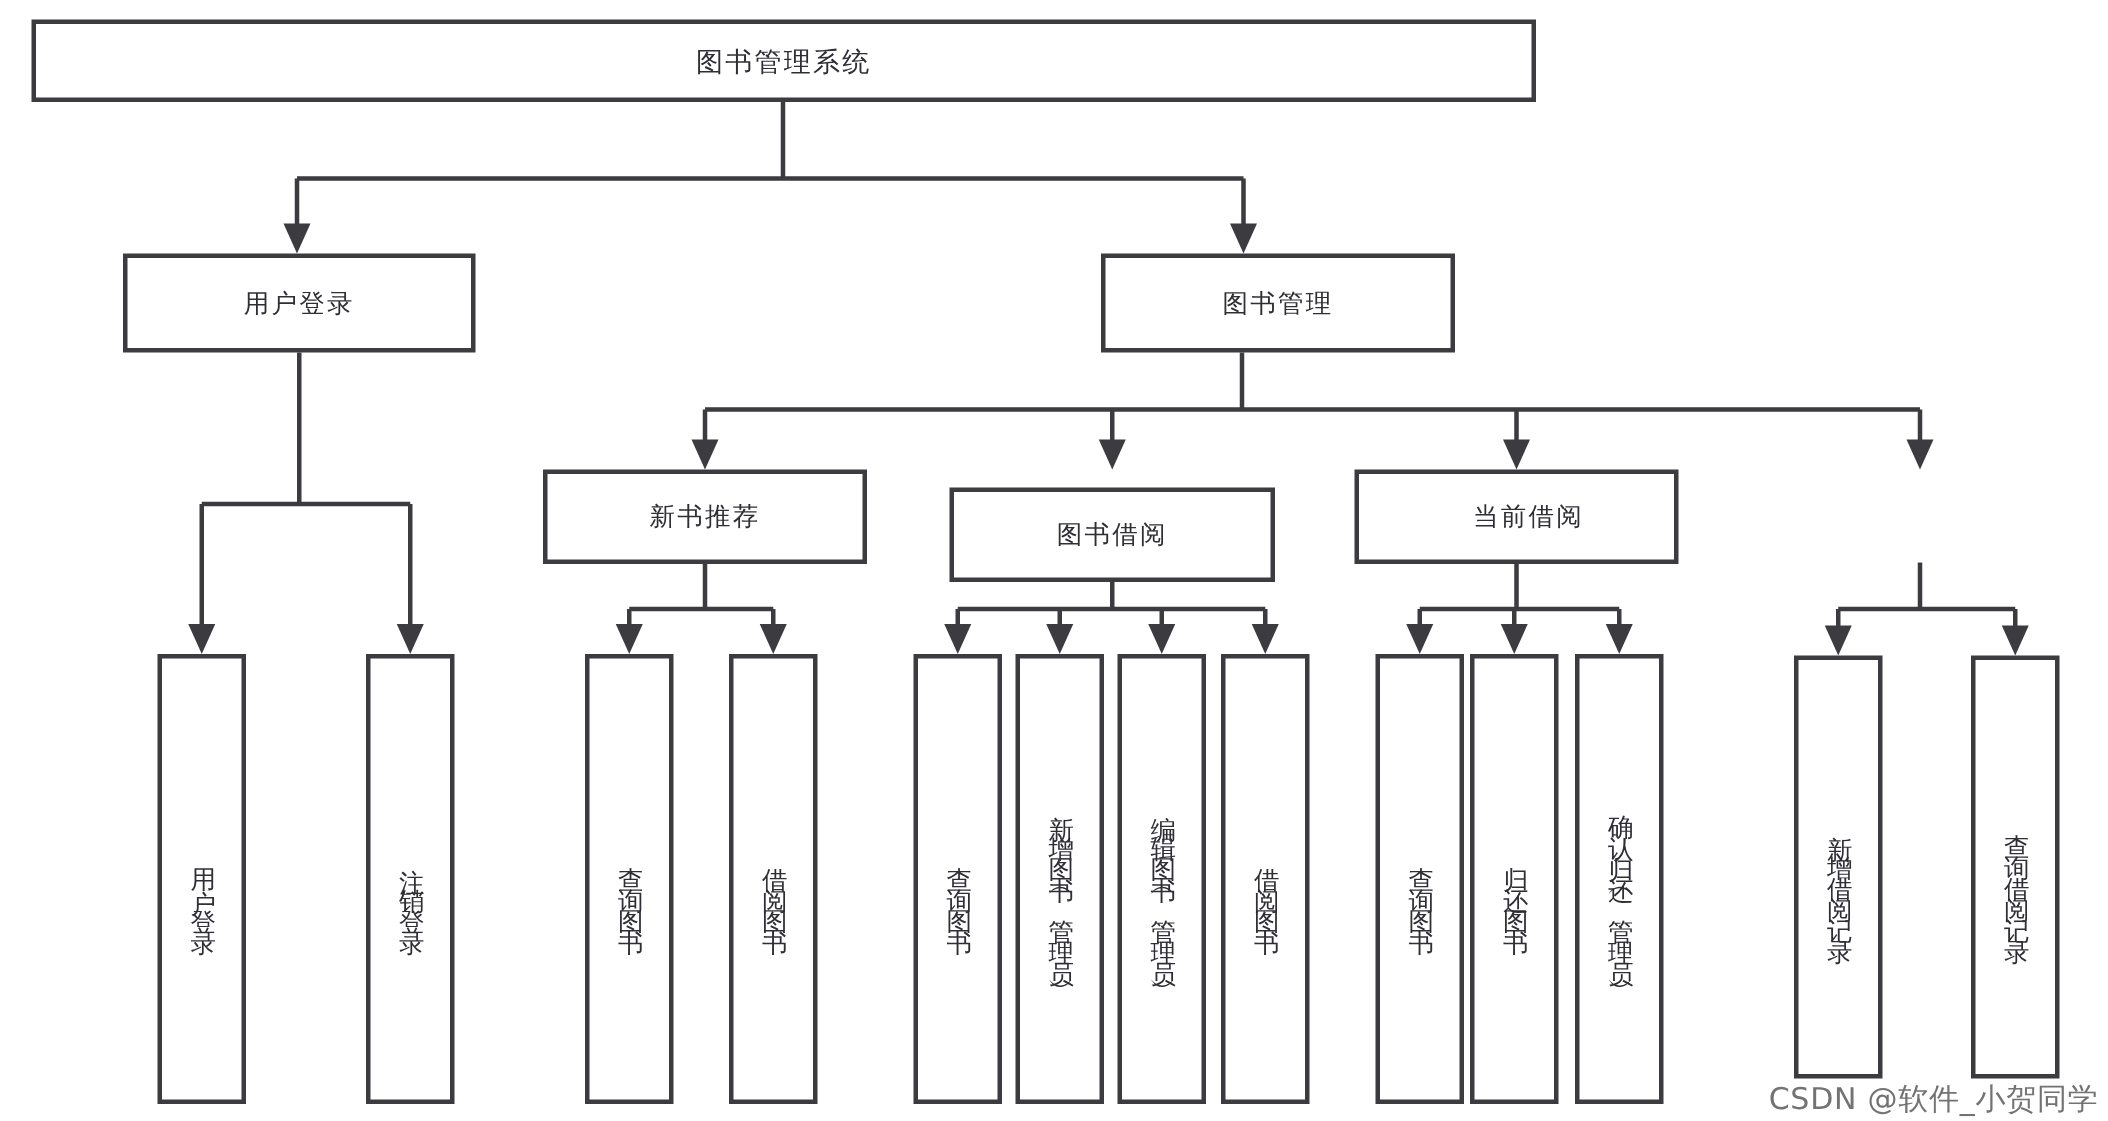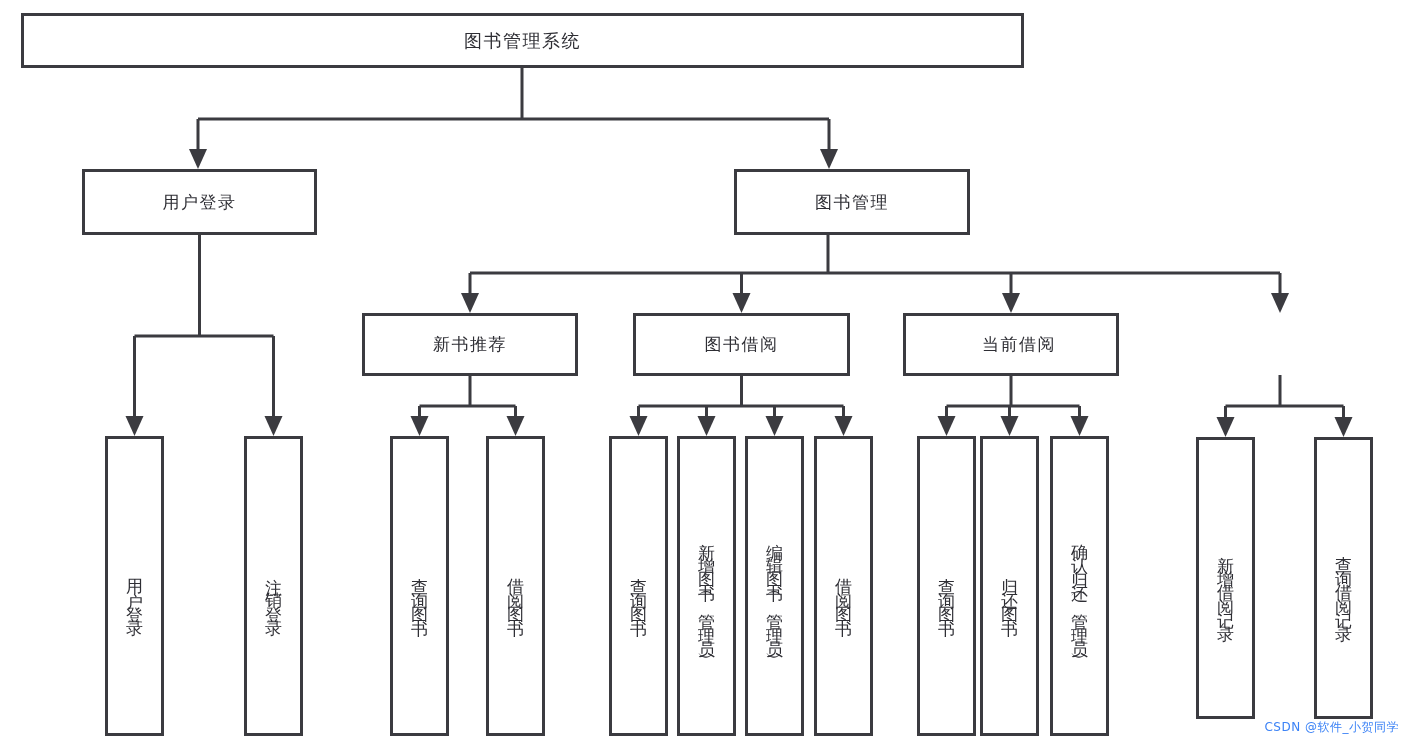--- a/index.html
+++ b/index.html
@@ -46,23 +46,23 @@
     font-size: 17px;
     letter-spacing: 14px;
     padding-top: 14px;
     line-height: 1;
     white-space: nowrap;
   }
   .watermark {
     position: absolute;
     right: 6px;
     top: 719px;
-    font-size: 12px;
+    font-size: 20px;
     letter-spacing: 0.5px;
-    color: #3b82f6;
+    color: #737373;
     white-space: nowrap;
   }
 </style>
 </head>
 <body>
 
 <div class="canvas">
 
   <svg class="connectors" width="1405" height="747" viewBox="0 0 1405 747">
     <g stroke="#3b3b40" stroke-width="3" fill="none">
@@ -118,21 +118,21 @@
   <div class="node hnode" style="left:82px; top:169px; width:235px; height:66px;">
     <span class="label">用户登录</span>
   </div>
   <div class="node hnode" style="left:710px; top:169px; width:236px; height:66px;margin-left:24px;">
     <span class="label">图书管理</span>
   </div>
 
   <div class="node hnode" style="left:362px; top:313px; width:216px; height:63px;font-family:Liberation Serif, serif;">
     <span class="label">新书推荐</span>
   </div>
-  <div class="node hnode" style="left:633px; top:313px; width:217px; height:63px;">
+  <div class="node hnode" style="left:633px; top:325px; width:217px; height:63px;">
     <span class="label">图书借阅</span>
   </div>
   <div class="node hnode" style="left:903px; top:313px; width:216px; height:63px;padding-left:16px;">
     <span class="label">当前借阅</span>
   </div>
 
   <div class="node vnode" style="left:105px; top:436px; width:59px; height:300px;">
     <span class="label">用户登录</span>
   </div>
   <div class="node vnode" style="left:244px; top:436px; width:59px; height:300px;">

